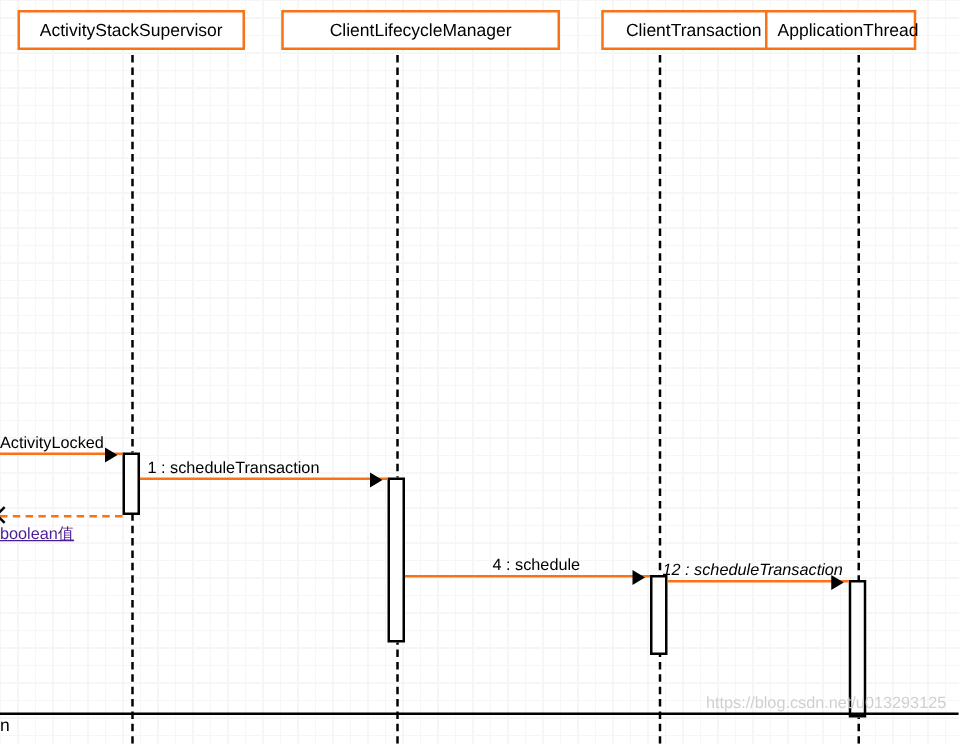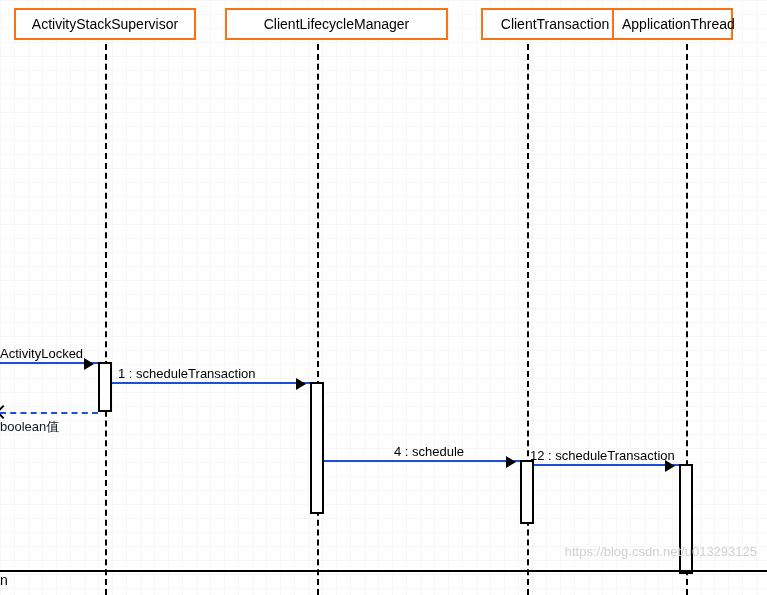--- a/index.html
+++ b/index.html
@@ -36,21 +36,21 @@
   .activation {
     position: absolute;
     width: 14px;
     background: #fff;
     border: 2px solid #000;
     transform: translateX(-50%);
   }
   .msg {
     position: absolute;
     height: 0;
-    border-top: 2px solid #1d4ed8;
+    border-top: 2px solid #f97316;
   }
   .msg.dashed { border-top-style: dashed; }
   .msg .label {
     position: absolute;
     bottom: 3px;
     left: 6px;
     font-size: 13px;
     white-space: nowrap;
     color: #000;
   }
@@ -69,26 +69,27 @@
     top: -7px;
     width: 8px;
     height: 8px;
     border-left: 2px solid #000;
     border-bottom: 2px solid #000;
     transform: rotate(45deg);
   }
   .return-label {
     position: absolute;
     font-size: 13px;
-    color: #0f172a;
+    color: #4c1d95;
+    text-decoration: underline;
   }
   .watermark {
     position: absolute;
     right: 10px;
-    bottom: 36px;
+    bottom: 26px;
     font-size: 13px;
     color: #d0d0d0;
     pointer-events: none;
   }
   .bottomline {
     position: absolute;
     left: 0; right: 0;
     border-top: 2px solid #000;
   }
   .n-label {
@@ -124,19 +125,19 @@
 
 <div class="msg arrow-r" style="left:112px; width:198px; top:382px;">
   <span class="label">1 : scheduleTransaction</span>
 </div>
 
 <div class="msg arrow-r" style="left:324px; width:196px; top:460px;">
   <span class="label" style="left:70px;">4 : schedule</span>
 </div>
 
 <div class="msg arrow-r" style="left:534px; width:145px; top:464px;">
-  <span class="label" style="left:-4px;">12 : scheduleTransaction</span>
+  <span class="label" style="left:-4px;font-style:italic;">12 : scheduleTransaction</span>
 </div>
 
 <div class="bottomline" style="top:570px;"></div>
 <div class="n-label" style="left:0px; top:572px;">n</div>
 
 <div class="watermark">https://blog.csdn.net/u013293125</div>
 
 </body></html>

